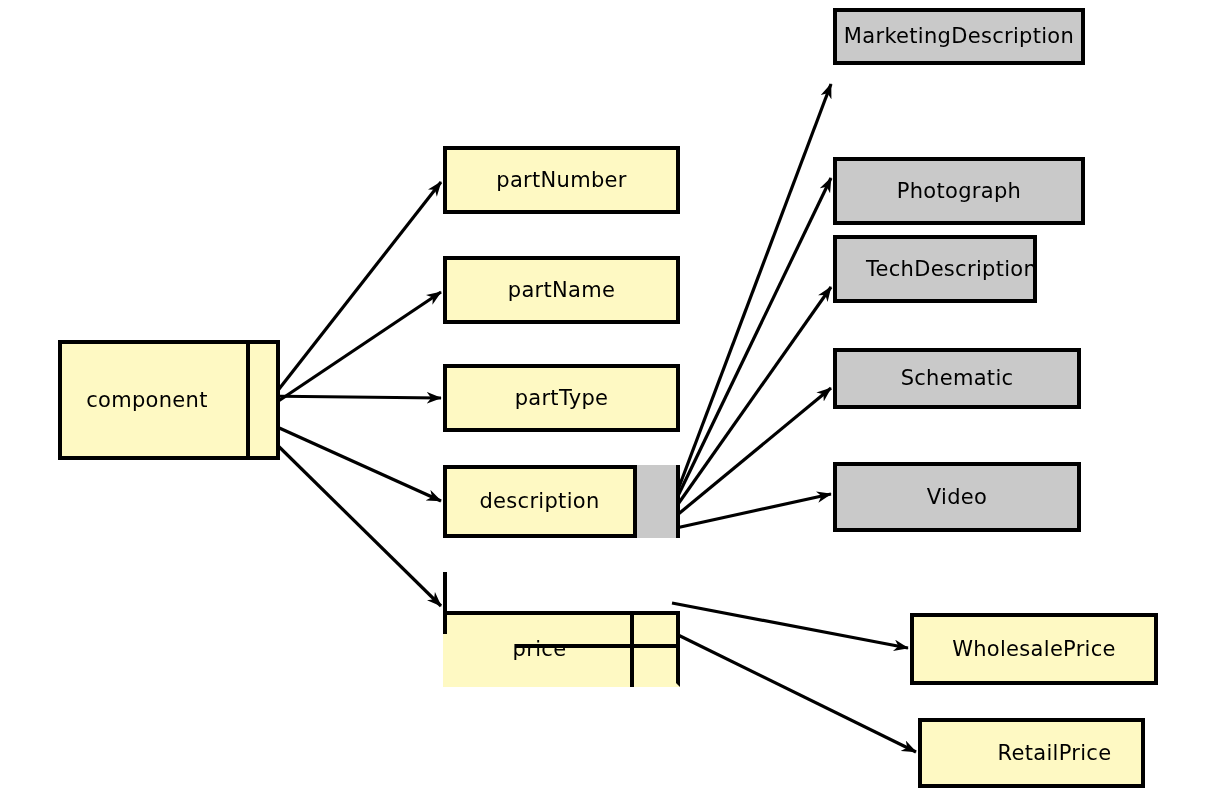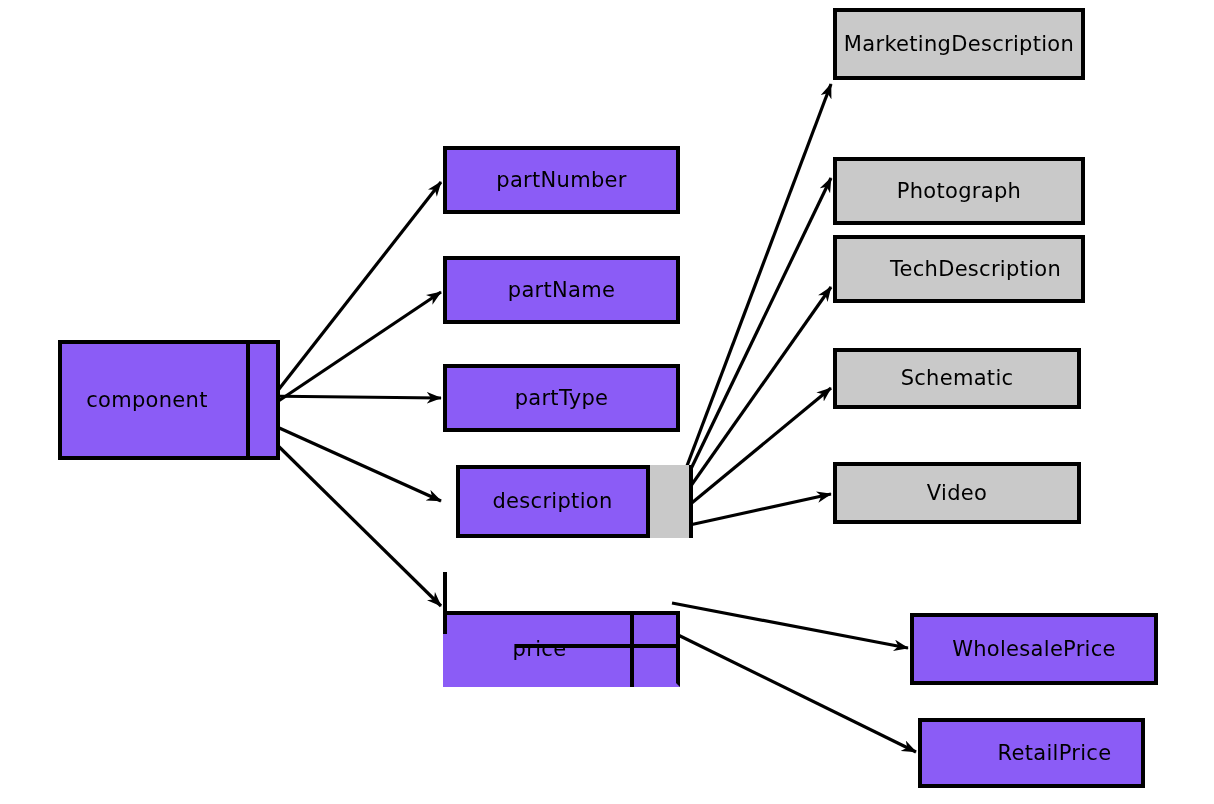--- a/index.html
+++ b/index.html
@@ -23,21 +23,21 @@
     left: 0;
     top: 0;
     width: 1214px;
     height: 804px;
     pointer-events: none;
   }
   .node {
     position: absolute;
     box-sizing: border-box;
     border: 4px solid #000000;
-    background: #8b5cf6;
+    background: #fef9c3;
     display: flex;
     align-items: center;
     justify-content: center;
   }
   .node-label {
     font-size: 21px;
     color: #000000;
     letter-spacing: 0.3px;
     white-space: nowrap;
     line-height: 1;
@@ -114,41 +114,41 @@
       </div>
       <div class="node" id="node-partNumber" style="left: 443px; top: 146px; width: 237px; height: 68px;">
         <span class="node-label">partNumber</span>
       </div>
       <div class="node" id="node-partName" style="left: 443px; top: 256px; width: 237px; height: 68px;">
         <span class="node-label">partName</span>
       </div>
       <div class="node" id="node-partType" style="left: 443px; top: 364px; width: 237px; height: 68px;">
         <span class="node-label">partType</span>
       </div>
-      <div class="node composite" id="node-description" style="left: 443px; top: 465px; width: 237px; height: 73px; margin-left: 13px;">
+      <div class="node composite" id="node-description" style="left: 443px; top: 465px; width: 237px; height: 73px;">
         <span class="node-label">description</span>
         <div class="compartment filled" style="left: 186px;"></div>
       </div>
       <div class="node composite" id="node-price" style="left: 443px; top: 572px; width: 237px; height: 76px;">
         <span class="node-label">price</span>
         <div class="compartment" style="left: 183px;"></div>
       </div>
-      <div class="node filled" id="node-MarketingDescription" style="left: 833px; top: 8px; width: 252px; height: 72px;">
+      <div class="node filled" id="node-MarketingDescription" style="left: 833px; top: 8px; width: 252px; height: 57px;">
         <span class="node-label">MarketingDescription</span>
       </div>
       <div class="node filled" id="node-Photograph" style="left: 833px; top: 121px; width: 252px; height: 68px; margin-top: 36px;">
         <span class="node-label">Photograph</span>
       </div>
-      <div class="node filled" id="node-TechDescription" style="left: 833px; top: 235px; width: 252px; height: 68px; padding-left: 33px;">
+      <div class="node filled" id="node-TechDescription" style="left: 833px; top: 235px; width: 204px; height: 68px; padding-left: 33px;">
         <span class="node-label">TechDescription</span>
       </div>
       <div class="node filled" id="node-Schematic" style="left: 833px; top: 348px; width: 248px; height: 61px;">
         <span class="node-label">Schematic</span>
       </div>
-      <div class="node filled" id="node-Video" style="left: 833px; top: 462px; width: 248px; height: 62px;">
+      <div class="node filled" id="node-Video" style="left: 833px; top: 462px; width: 248px; height: 70px;">
         <span class="node-label">Video</span>
       </div>
       <div class="node" id="node-WholesalePrice" style="left: 910px; top: 613px; width: 248px; height: 72px;">
         <span class="node-label">WholesalePrice</span>
       </div>
       <div class="node" id="node-RetailPrice" style="left: 918px; top: 718px; width: 227px; height: 70px; padding-left: 46px;">
         <span class="node-label">RetailPrice</span>
       </div>
       <div class="price-stroke-bottom" style="left: 515px; top: 644px; width: 165px;"></div>
       <div class="price-stroke-left" style="left: 443px; top: 572px; height: 62px;"></div>

